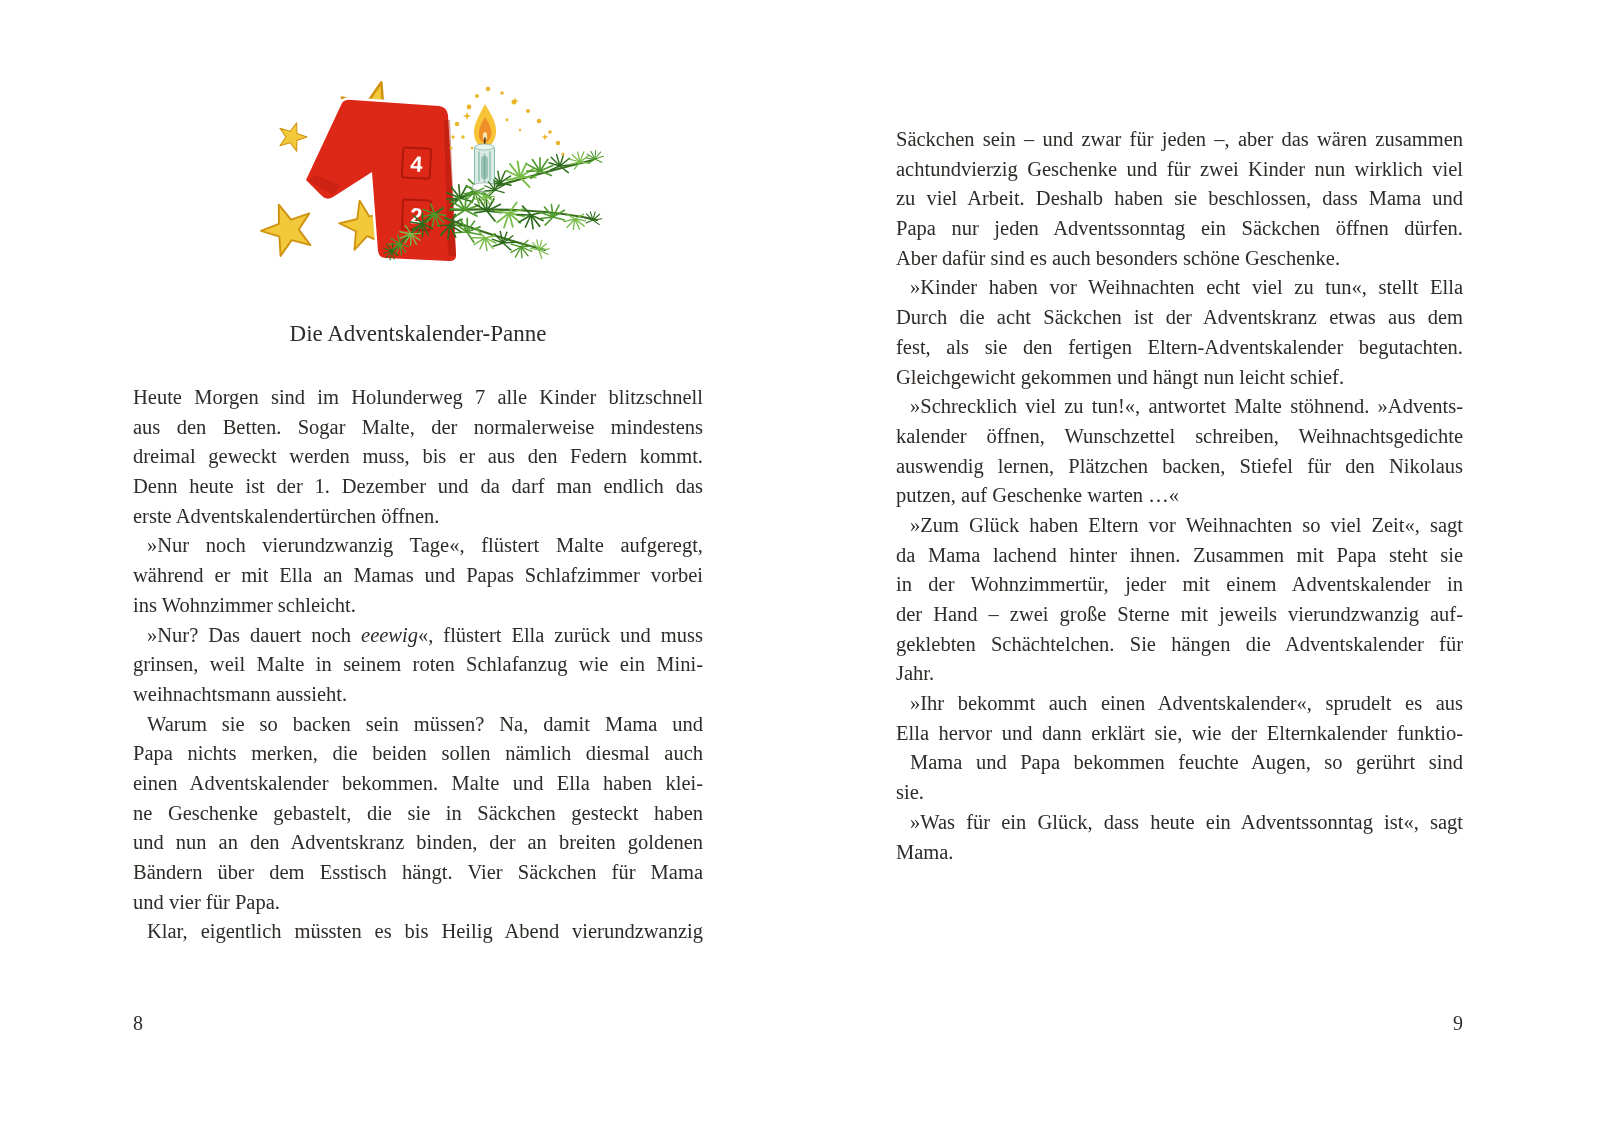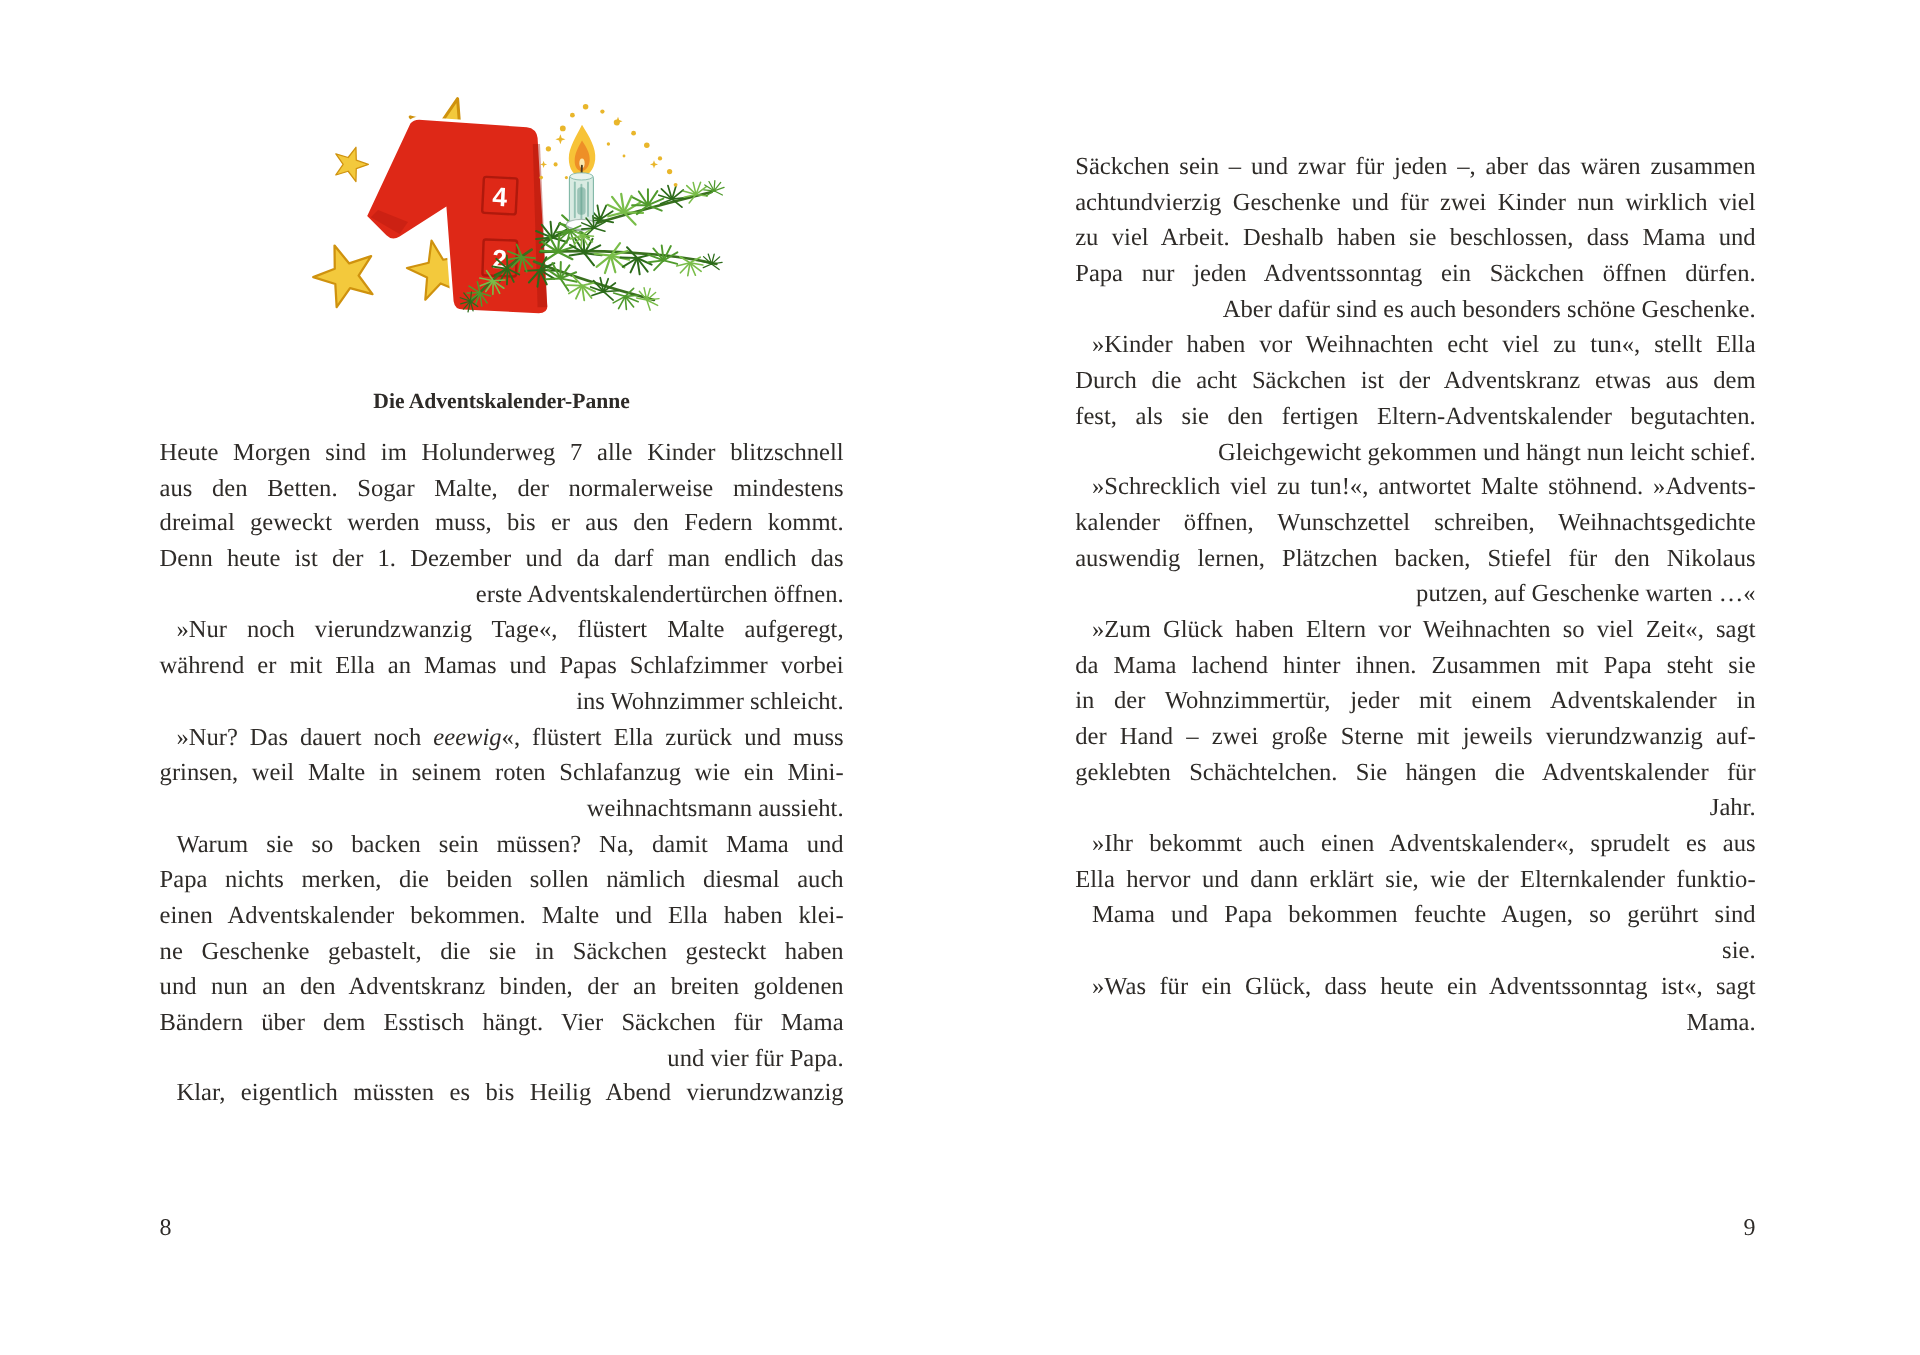--- a/index.html
+++ b/index.html
@@ -1,29 +1,29 @@
 <!DOCTYPE html>
 <html lang="de" style="--red: #de2817; --red-dark: #a3150a; --gold: #f3c93c; --gold-dark: #cf920e; --branch: #39701e; --green-dark: #2c6b1a; --green-mid: #4f9a2c; --green-light: #79bd49; --candle: #d9ebe2; --candle-shadow: #7db5a4; --candle-deep: #5e9c8a; --flame-outer: #f7c337; --flame-inner: #ee8f27; --wick: #4a3b22; --sparkle: #e9b62b;"><head>
 <meta charset="utf-8">
 <style>
   html,body{margin:0;padding:0;background:#ffffff;}
   .spread{
     position:relative;width:1600px;height:1129px;background:#fff;
     font-family:"Liberation Serif", serif;color:#2e2b28;overflow:hidden;
   }
   .body-col{position:absolute;}
-  #left-body{left:133px;top:363px;width:570px;}
+  #left-body{left:133px;top:383px;width:570px;}
   #right-body{left:896px;top:112px;width:567px;margin-top:13px;}
-  .line{line-height:29.7px;height:29.7px;font-size:20.5px;white-space:normal;text-align:right;}
+  .line{line-height:29.7px;height:29.7px;font-size:20.5px;white-space:normal;}
   .line.j{text-align:justify;text-align-last:justify;}
   .line.ind{text-indent:14px;}
   .line i{font-style:italic;}
   .title{
     position:absolute;left:133px;top:319px;width:570px;margin:0;
-    text-align:center;font-size:18px;font-weight:bold;line-height:30px;
+    text-align:center;font-size:23px;font-weight:normal;line-height:30px;
   }
   .pagenum{position:absolute;top:1008px;font-size:20px;line-height:30px;}
   #pagenum-left{left:133px;}
   #pagenum-right{left:896px;width:567px;text-align:right;}
   .illustration{position:absolute;left:245px;top:80px;width:370px;height:195px;}
   .numeral{fill:var(--red);stroke:#ffffff;stroke-width:5;paint-order:stroke;stroke-linejoin:round;}
   .shade{fill:var(--red-dark);}
   .door{fill:none;stroke:var(--red-dark);stroke-width:2;opacity:.8;}
   .door-num{fill:#ffffff;font-family:"Liberation Sans",sans-serif;font-weight:bold;font-size:22px;text-anchor:middle;}
   .star{fill:var(--gold);stroke:var(--gold-dark);stroke-width:.07;stroke-linejoin:round;}

